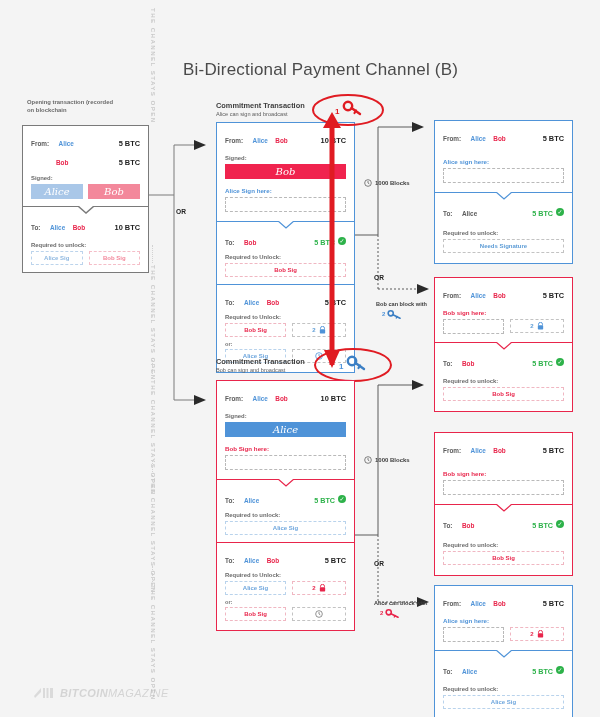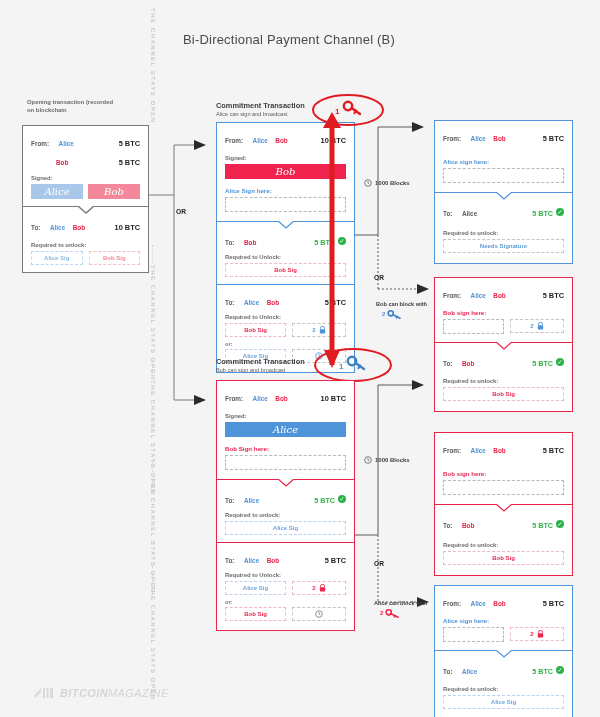--- a/index.html
+++ b/index.html
@@ -9,22 +9,22 @@
     font-family:"Liberation Sans", sans-serif;
     color:#3a3a3a;
     overflow:hidden;
     position:relative;
   }
   .canvas{position:absolute;inset:0;}
   .abs{position:absolute;}
 
   
   #page-title{
-    left:183px;top:32px;
-    font-size:13px;color:#4a4a4a;letter-spacing:.2px;
+    left:183px;top:60px;
+    font-size:17px;color:#4a4a4a;letter-spacing:.2px;
     white-space:nowrap;
   }
 
   
   .rail{
     position:absolute;
     writing-mode:vertical-rl;
     font-size:6.2px;letter-spacing:1.4px;
     color:#c9c9c9;font-weight:bold;
     white-space:nowrap;

